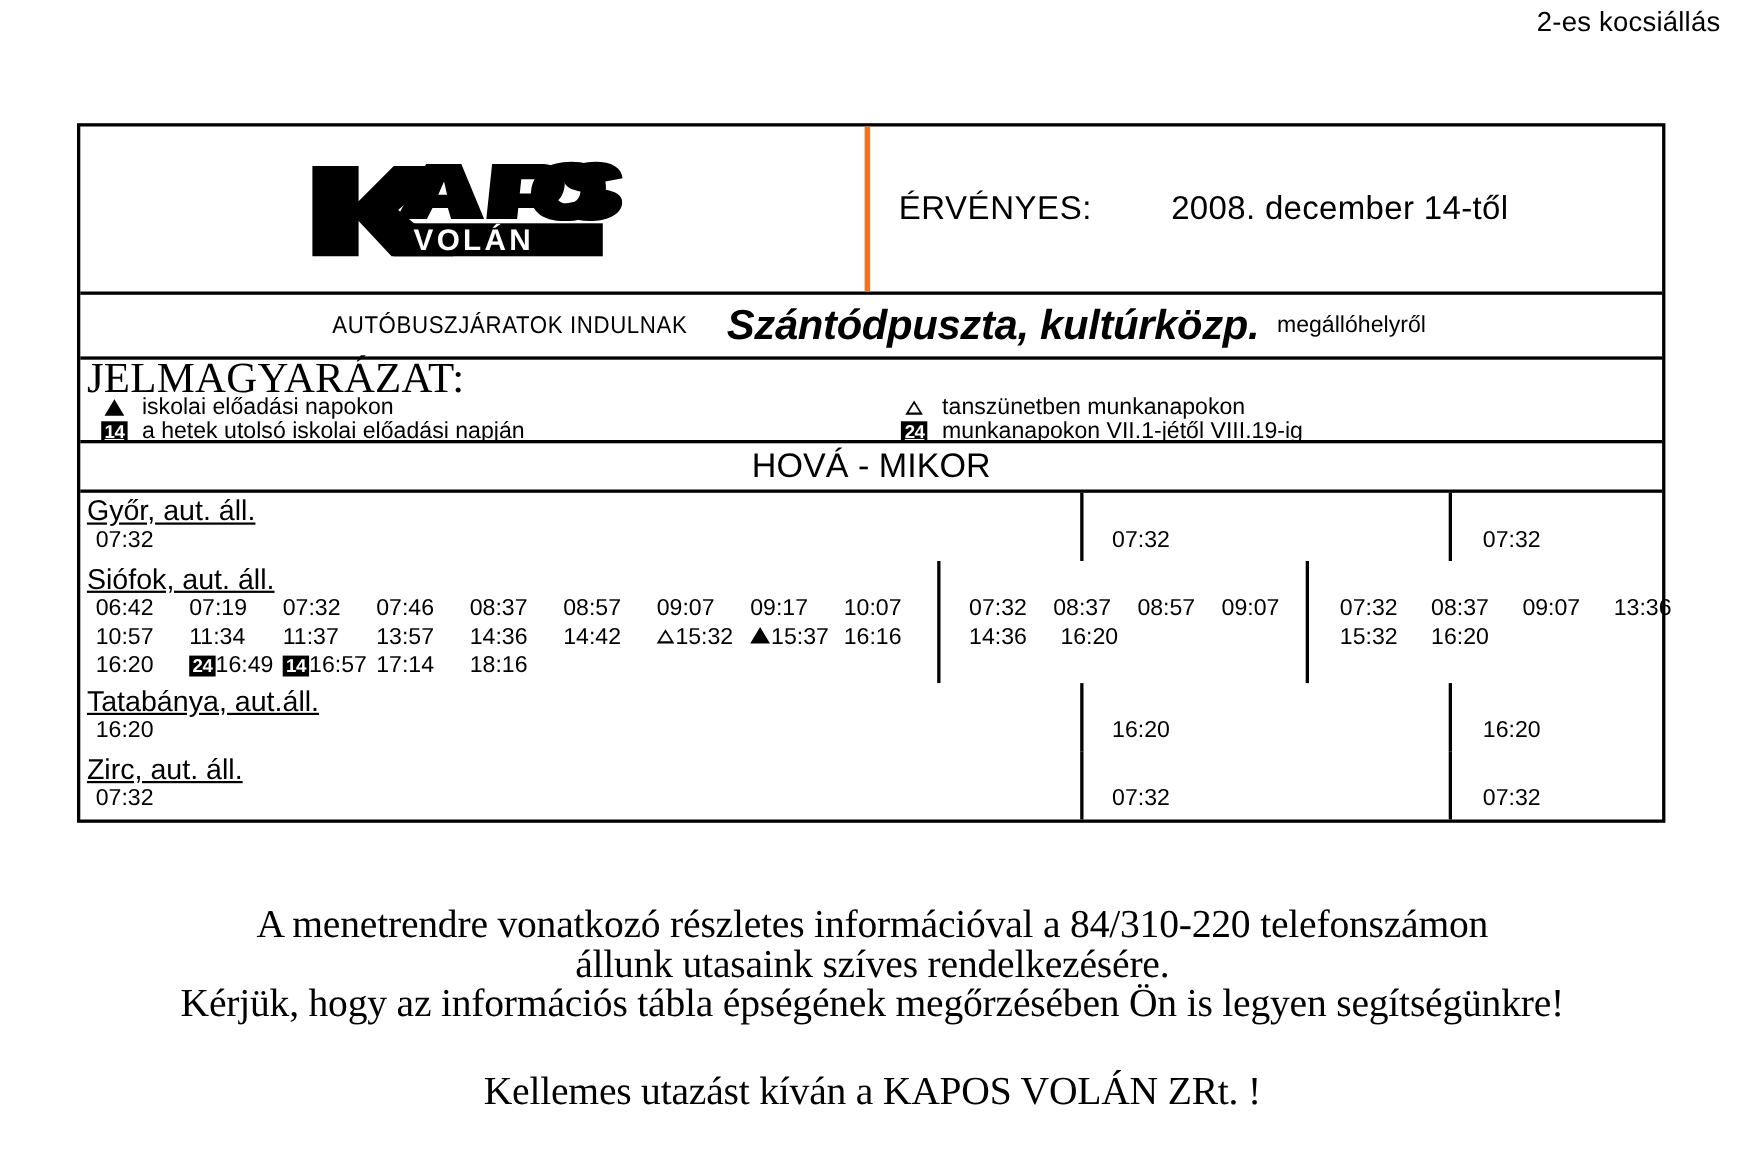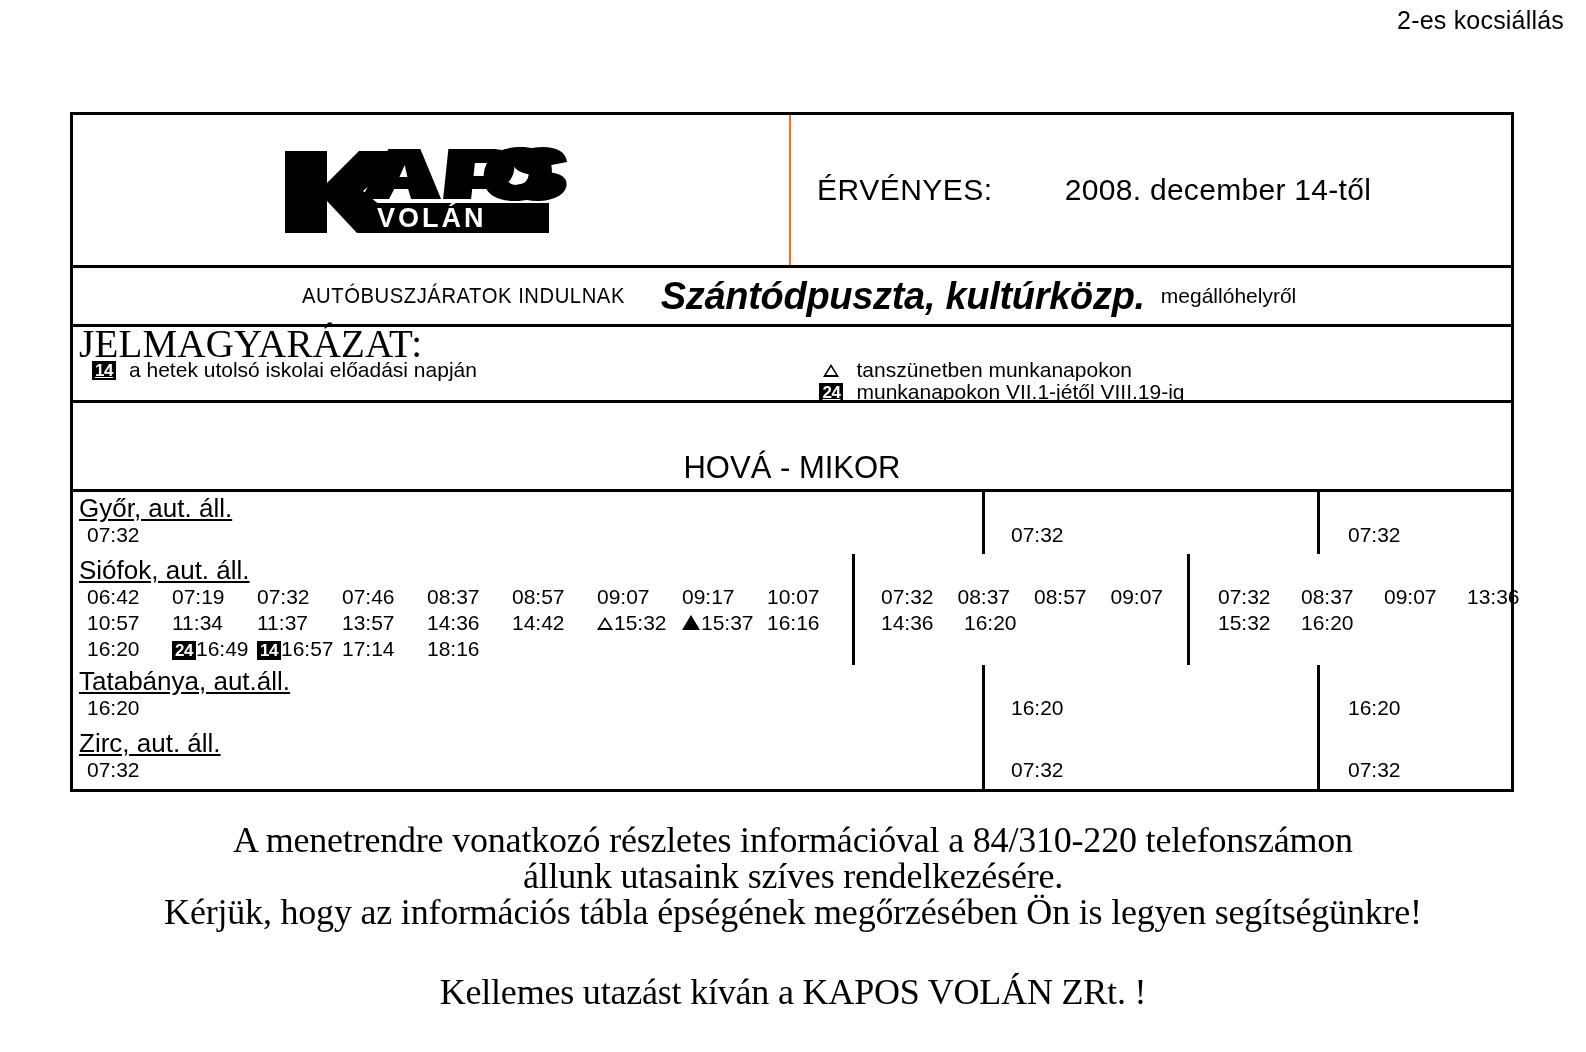--- a/index.html
+++ b/index.html
@@ -37,21 +37,21 @@
   }
 
   
   .row-top {
     display: flex;
     border-bottom: 3px solid #000;
     height: 150px;
   }
   .logo-cell {
     width: 718px;
-    border-right: 2px solid #f97316;
+    border-right: 5px solid #f97316;
     box-sizing: border-box;
     display: flex;
     align-items: center;
     justify-content: center;
     text-align: center;
   }
   .valid-cell {
     flex: 1;
     box-sizing: border-box;
     display: flex;
@@ -179,21 +179,20 @@
   .boxnum.under { text-decoration: underline; }
 
   
   .row-hova {
     border-bottom: 3px solid #000;
     height: 42px;
     display: flex;
     align-items: center;
     justify-content: center;
     font-size: 31px;
-    margin-top: 44px;
   }
 
   
   .row-heads {
     display: flex;
     border-bottom: 3px solid #000;
     height: 43px;
   }
   .head-cell {
     display: flex;
@@ -306,20 +305,26 @@
   <div class="row-stop">
     <span class="stop-pre">AUTÓBUSZJÁRATOK INDULNAK</span>
     <span class="stop-name">Szántódpuszta, kultúrközp.</span>
     <span class="stop-post">megállóhelyről</span>
   </div>
 
   <div class="row-legend">
     <div class="legend-title">JELMAGYARÁZAT:</div>
     <div class="legend-cols">
       <div class="legend-col">
+        <div class="legend-line">
+          <span class="legend-sym">
+              <span class="tri-filled"></span>
+            </span>
+          <span class="legend-text">iskolai előadási napokon</span>
+        </div>
         <div class="legend-line">
           <span class="legend-sym">
               <span class="boxnum under">14</span>
             </span>
           <span class="legend-text">a hetek utolsó iskolai előadási napján</span>
         </div>
       </div>
       <div class="legend-col right">
         <div class="legend-line">
           <span class="legend-sym">

